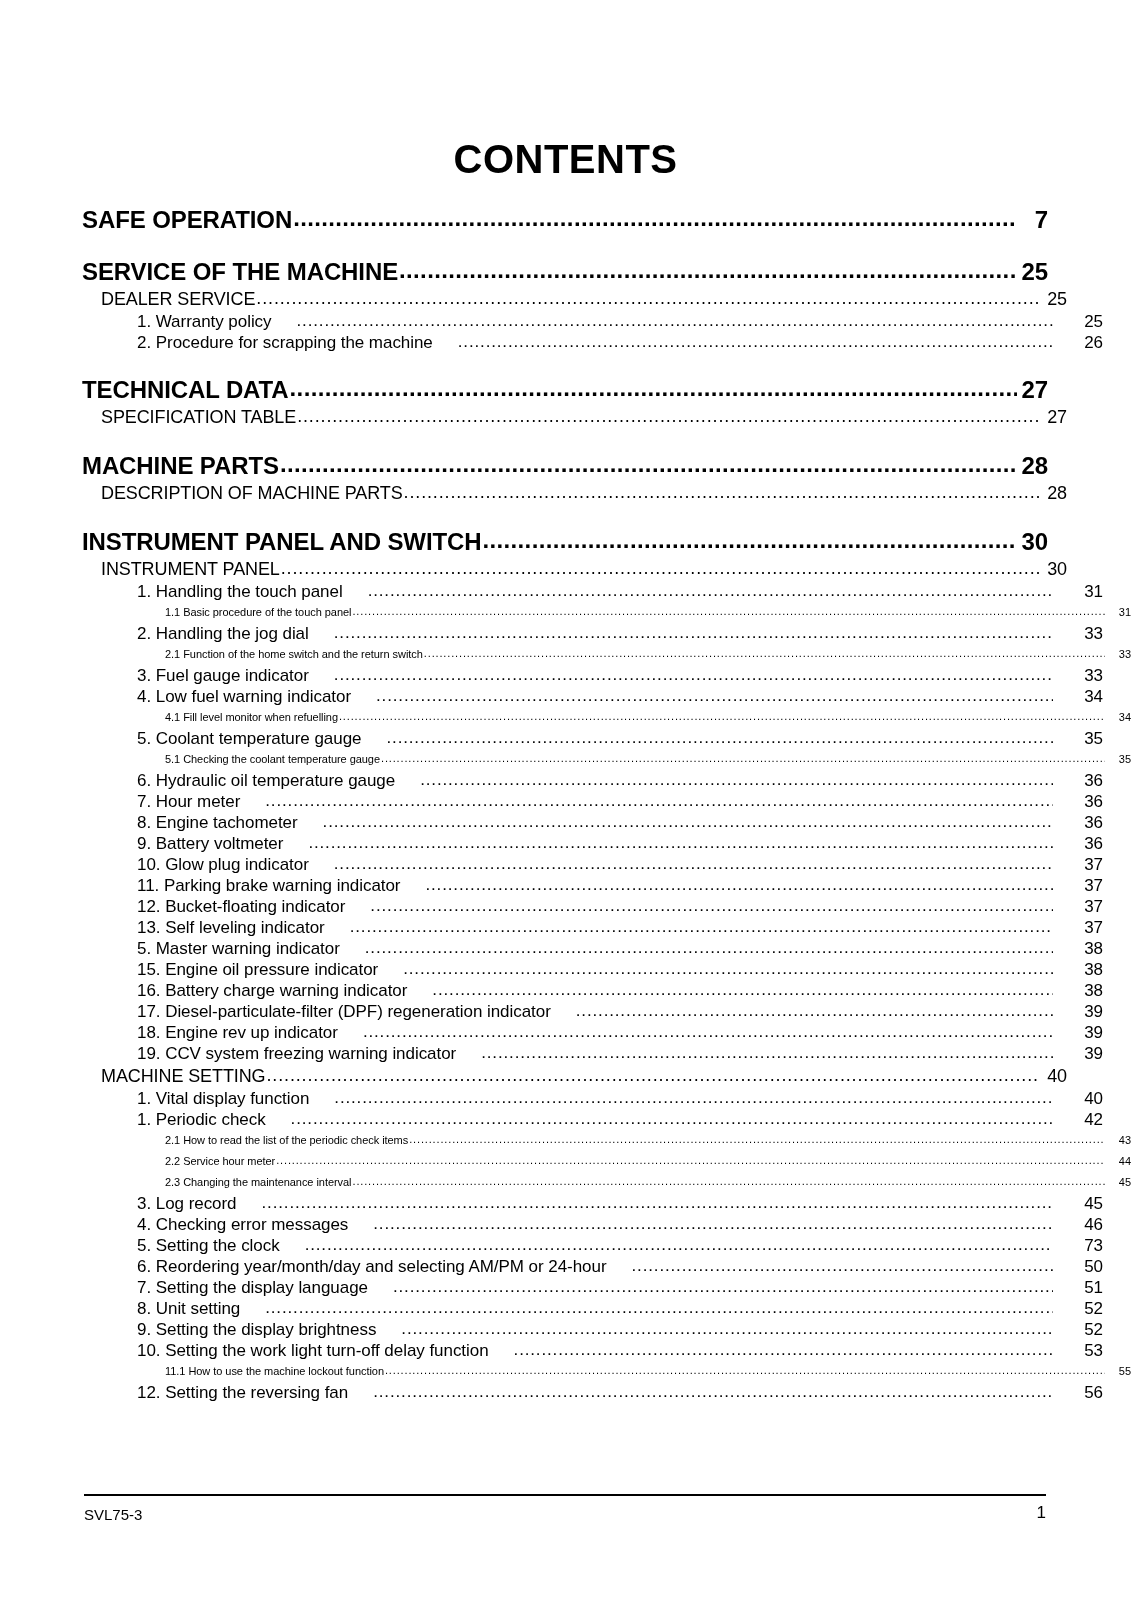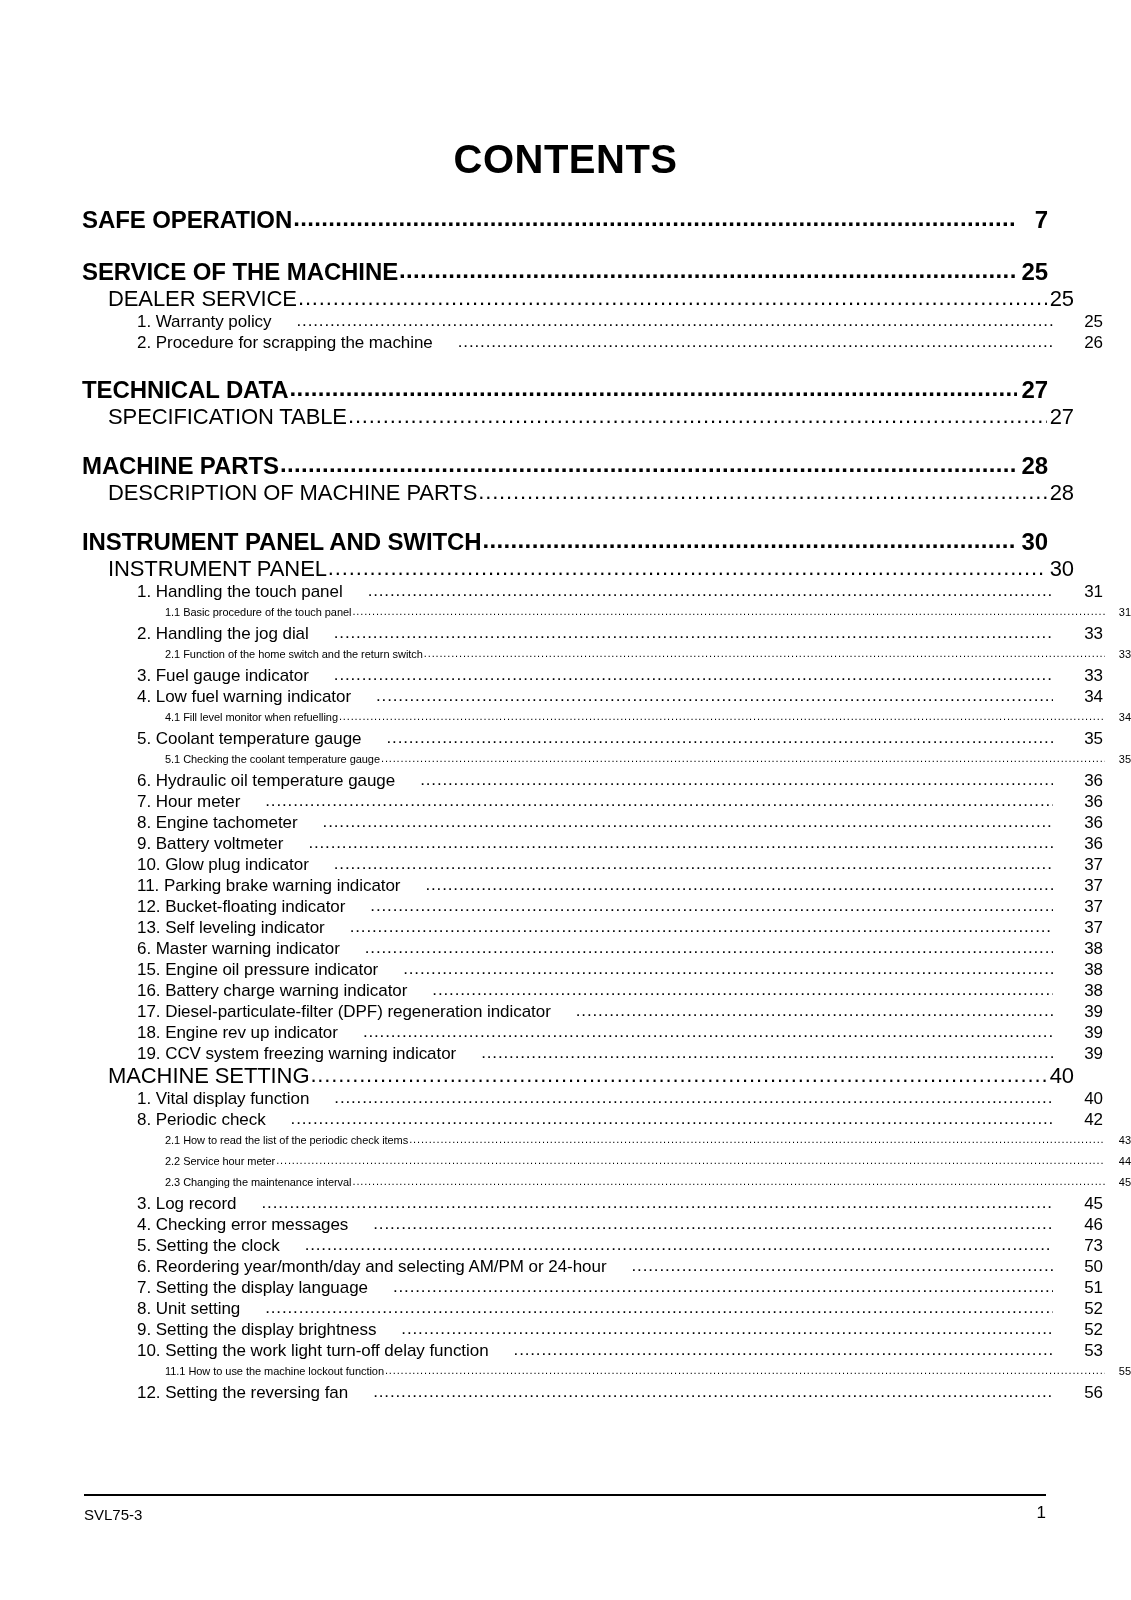--- a/index.html
+++ b/index.html
@@ -85,24 +85,24 @@
     letter-spacing: -0.1px;
   }
   .lvl0 .toc-page { min-width: 30px; }
   .lvl0 .toc-dots { top: -2px; }
   .lvl0 .toc-dots::before { letter-spacing: 0.35px; }
 
   .lvl0.first { margin-top: 0; }
 
   
   .lvl1 {
-    font-size: 22px;
+    font-size: 18px;
     font-weight: normal;
     line-height: 24px;
-    margin-left: 26px;
+    margin-left: 19px;
     letter-spacing: -0.1px;
   }
   .lvl1 .toc-page { min-width: 26px; }
   .lvl1 .toc-dots::before { letter-spacing: 0.85px; }
 
   
   .lvl2 {
     font-size: 17px;
     font-weight: normal;
     line-height: 21px;
@@ -294,21 +294,21 @@
         <span class="toc-label">12. Bucket-floating indicator</span>
         <span class="toc-dots"></span>
         <span class="toc-page">37</span>
       </div>
       <div class="toc-entry lvl2">
         <span class="toc-label">13. Self leveling indicator</span>
         <span class="toc-dots"></span>
         <span class="toc-page">37</span>
       </div>
       <div class="toc-entry lvl2">
-        <span class="toc-label">6. Master warning indicator</span>
+        <span class="toc-label">5. Master warning indicator</span>
         <span class="toc-dots"></span>
         <span class="toc-page">38</span>
       </div>
       <div class="toc-entry lvl2">
         <span class="toc-label">15. Engine oil pressure indicator</span>
         <span class="toc-dots"></span>
         <span class="toc-page">38</span>
       </div>
       <div class="toc-entry lvl2">
         <span class="toc-label">16. Battery charge warning indicator</span>
@@ -334,21 +334,21 @@
         <span class="toc-label">MACHINE SETTING</span>
         <span class="toc-dots"></span>
         <span class="toc-page">40</span>
       </div>
       <div class="toc-entry lvl2">
         <span class="toc-label">1. Vital display function</span>
         <span class="toc-dots"></span>
         <span class="toc-page">40</span>
       </div>
       <div class="toc-entry lvl2">
-        <span class="toc-label">8. Periodic check</span>
+        <span class="toc-label">1. Periodic check</span>
         <span class="toc-dots"></span>
         <span class="toc-page">42</span>
       </div>
       <div class="toc-entry lvl3">
         <span class="toc-label">2.1 How to read the list of the periodic check items</span>
         <span class="toc-dots"></span>
         <span class="toc-page">43</span>
       </div>
       <div class="toc-entry lvl3">
         <span class="toc-label">2.2 Service hour meter</span>

